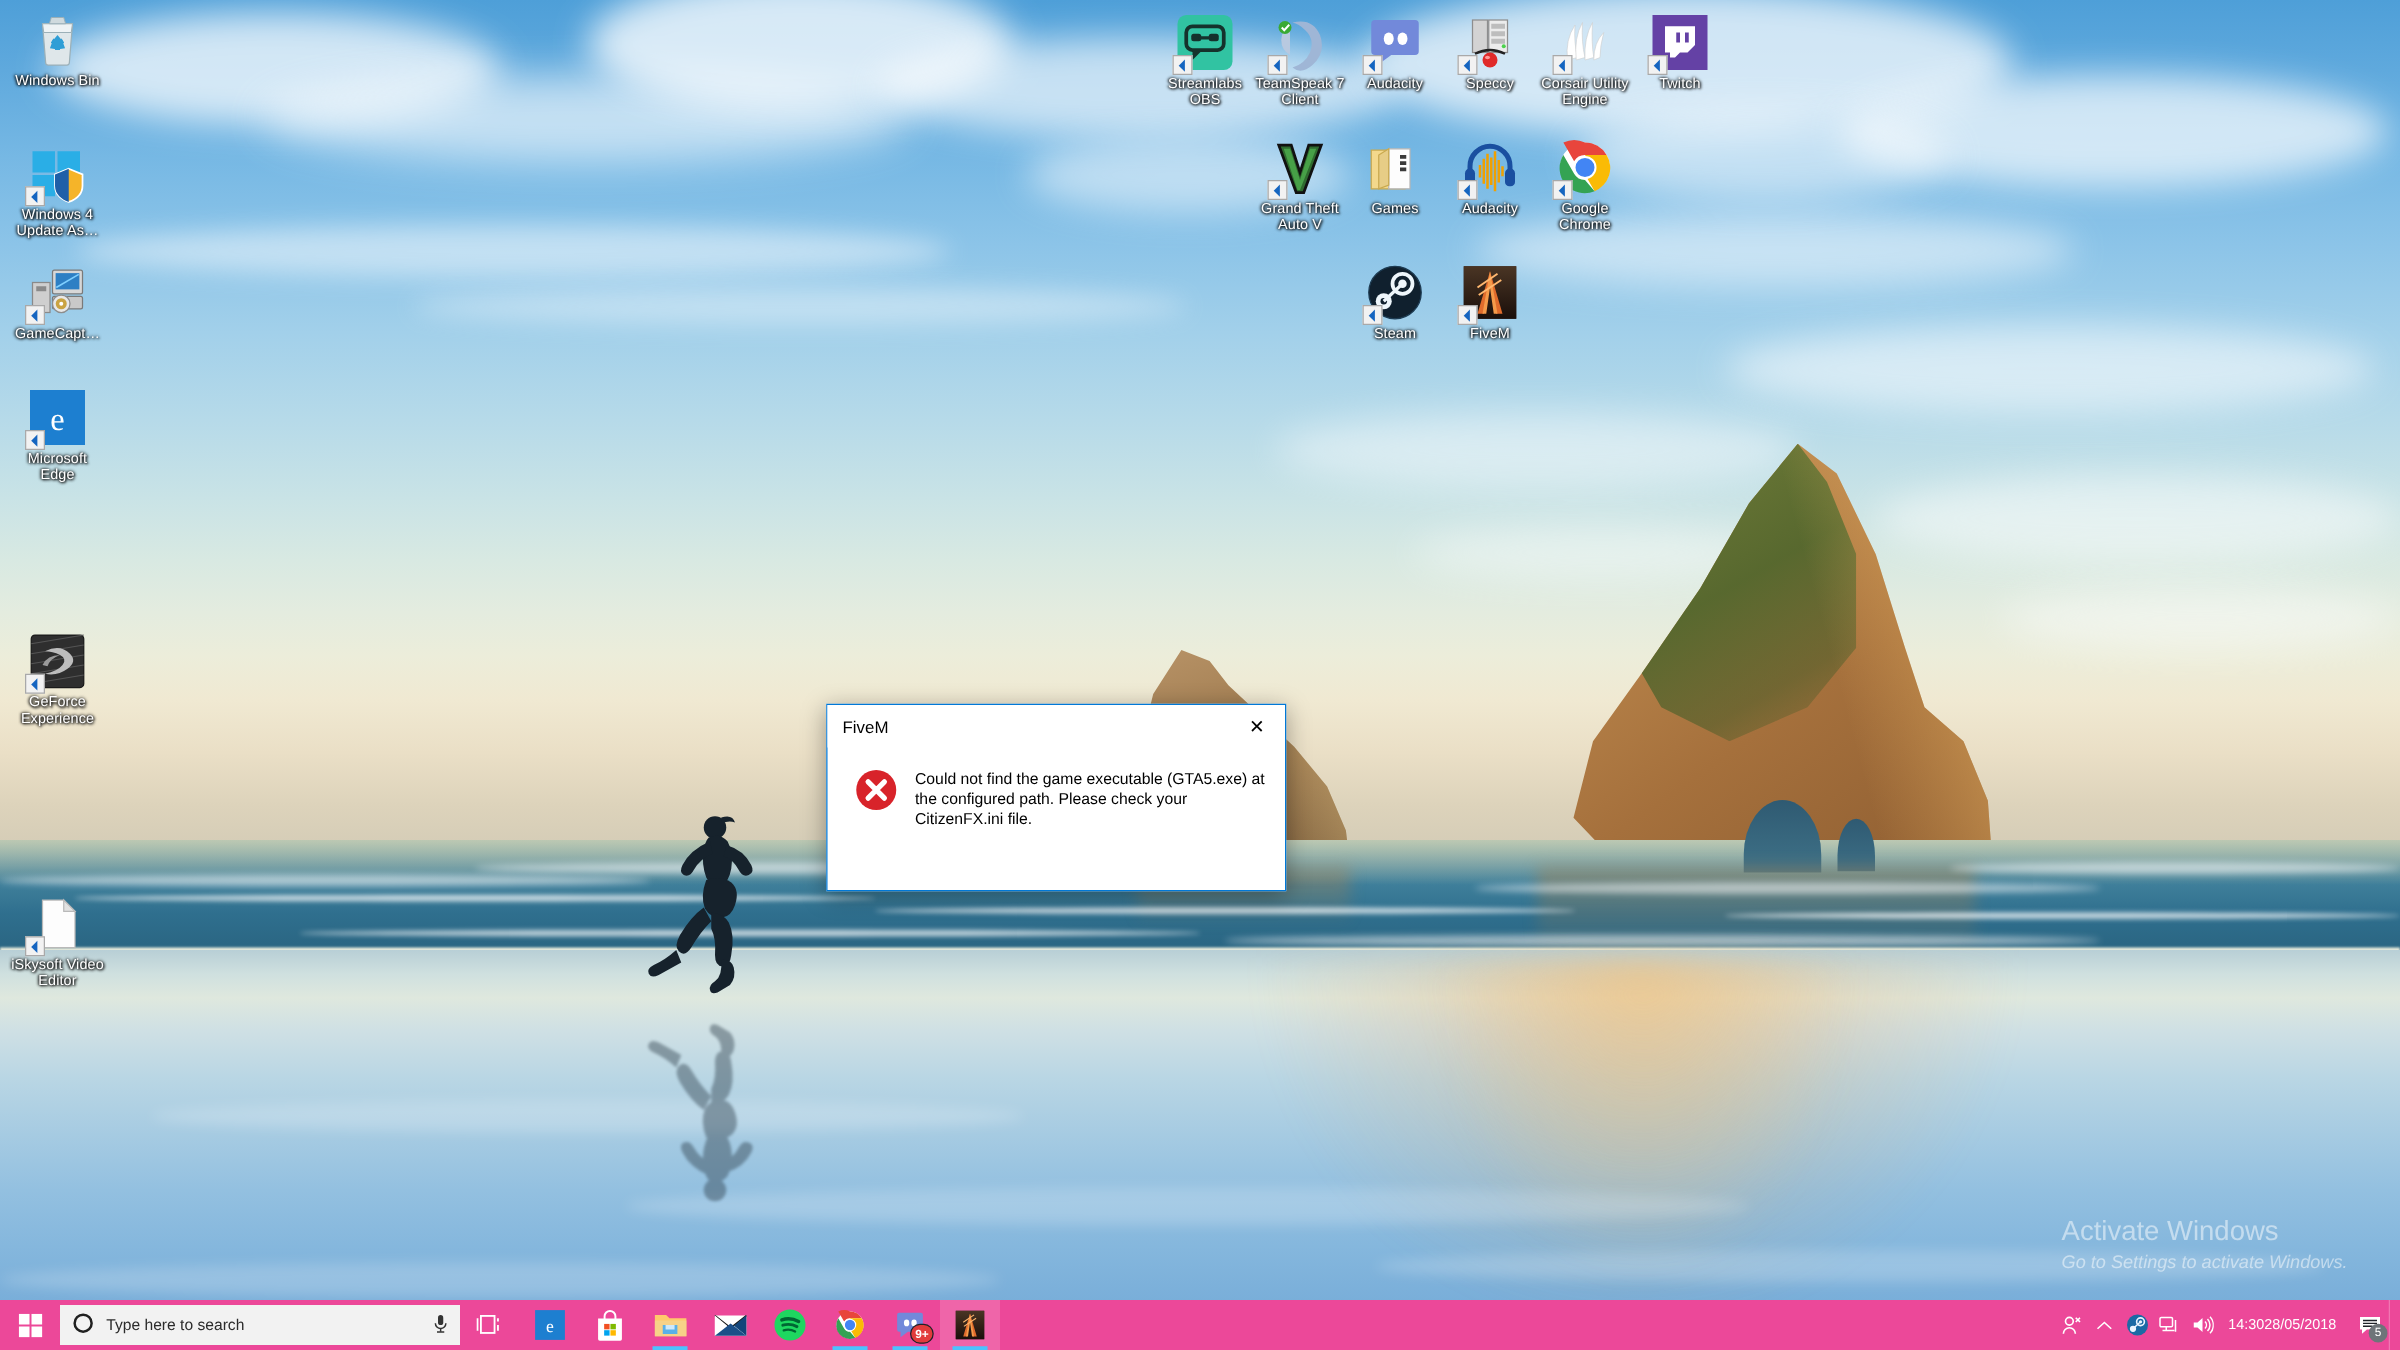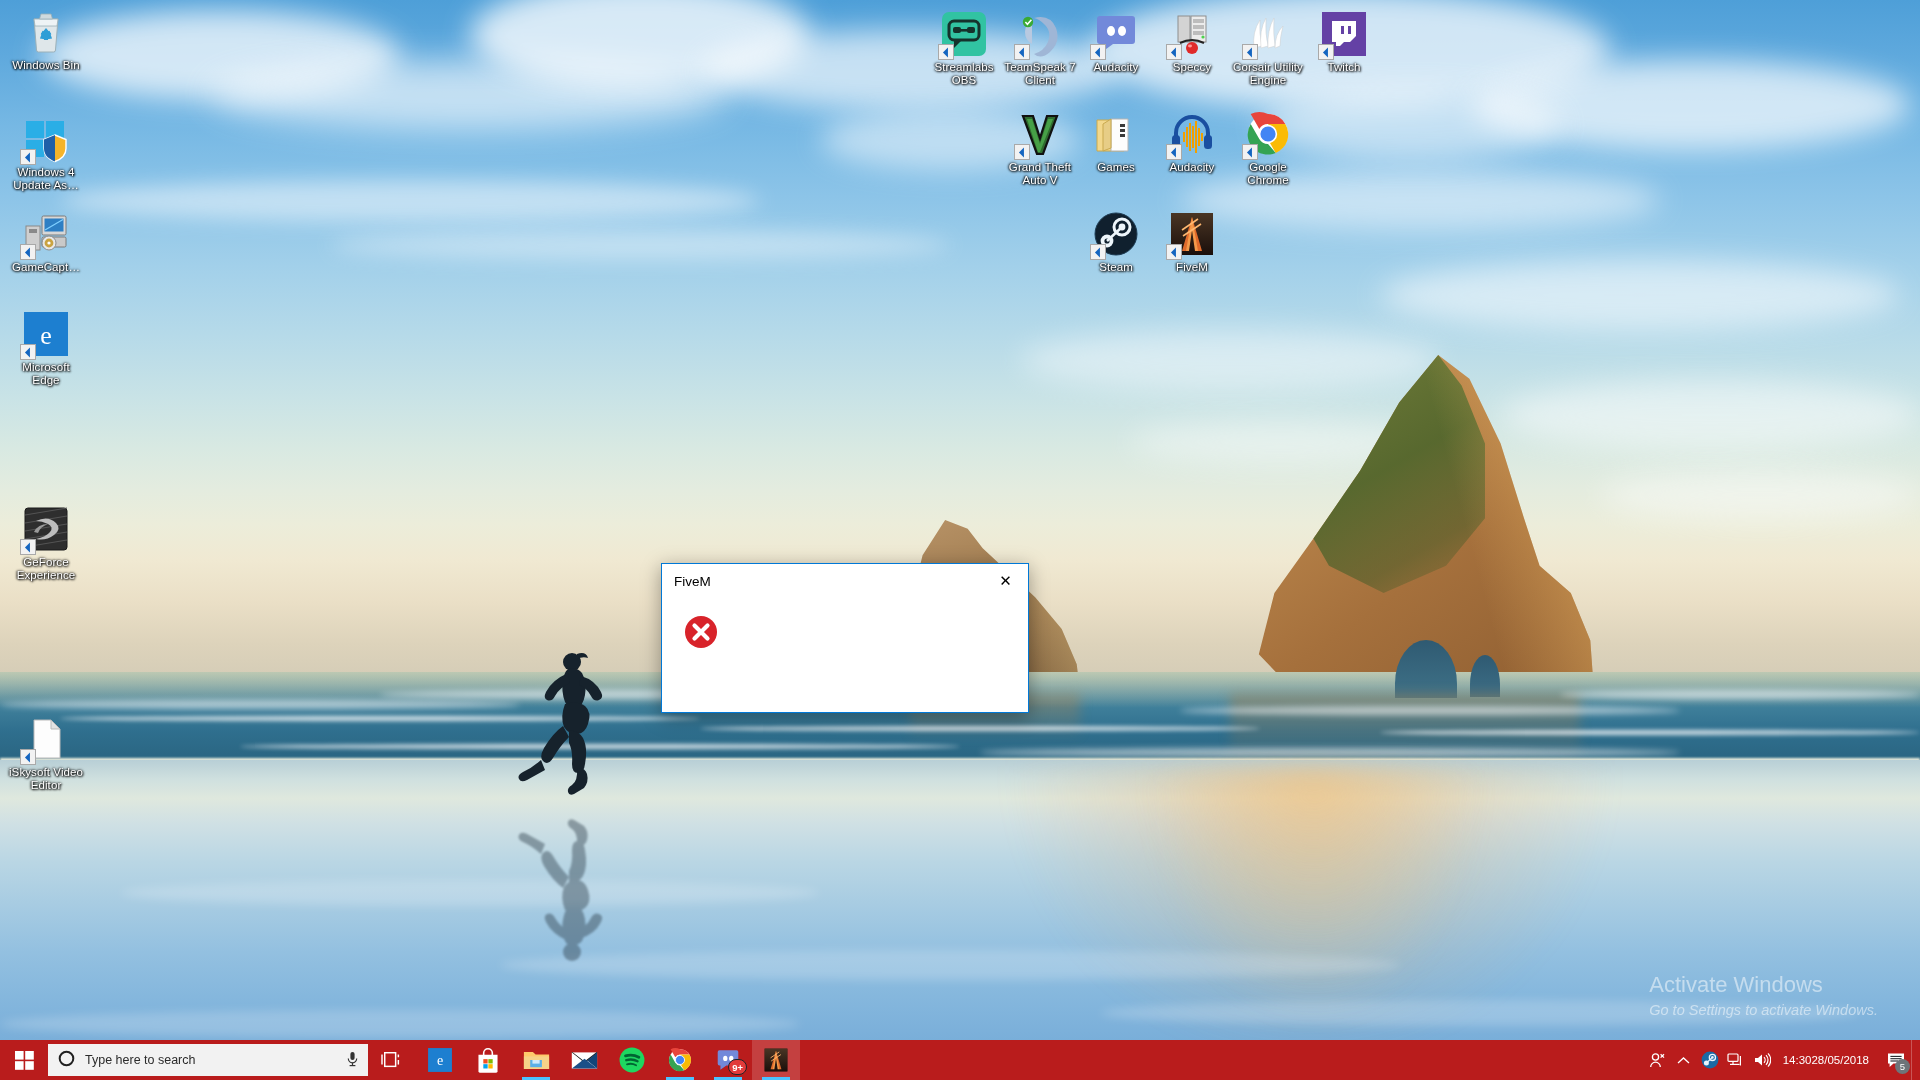--- a/index.html
+++ b/index.html
@@ -195,21 +195,21 @@
   #watermark {
     position:absolute; right:42px; bottom:60px; text-align:left;
     color:rgba(255,255,255,.5); user-select:none;
   }
   #watermark .big { font-size:22px; line-height:26px; font-weight:400; }
   #watermark .small { font-size:14.5px; line-height:20px; margin-top:2px;font-style:italic; }
 
   
   #taskbar {
     position:absolute; left:0; bottom:0; width:1920px; height:40px;
-    background:#b91c1c; display:flex; align-items:center;
+    background:#ec4899; display:flex; align-items:center;
     font-size:12.5px; color:#fff;
   }
   #start-button { width:48px; height:40px; display:flex; align-items:center; justify-content:center; }
   #search-box {
     width:320px; height:32px; margin-left:0; background:#f2f2f2;
     display:flex; align-items:center; padding:0 8px 0 10px; color:#3a3a3a;
   }
   #search-box .ph { flex:1; margin-left:10px; font-size:12.5px; color:#2b2b2b; }
   .tb-btn {
     width:48px; height:40px; display:flex; align-items:center; justify-content:center;
@@ -539,20 +539,21 @@
     <span class="t">FiveM</span>
     <span id="dlg-close">✕</span>
   </div>
   <div id="dlg-body">
     <div id="dlg-icon">
       <svg viewBox="0 0 34 34" xmlns="http://www.w3.org/2000/svg">
         <circle cx="17" cy="17" r="16" fill="#d8232a"></circle>
         <path d="M10.5 10.5 L23.5 23.5 M23.5 10.5 L10.5 23.5" stroke="#fff" stroke-width="4.2" stroke-linecap="round"></path>
       </svg>
     </div>
+    <div id="dlg-msg">Could not find the game executable (GTA5.exe) at the configured path. Please check your CitizenFX.ini file.</div>
   </div>
 </div>
 
 <div id="watermark">
   <div class="big">Activate Windows</div>
   <div class="small">Go to Settings to activate Windows.</div>
 </div>
 
 <div id="taskbar">
   <div id="start-button">

